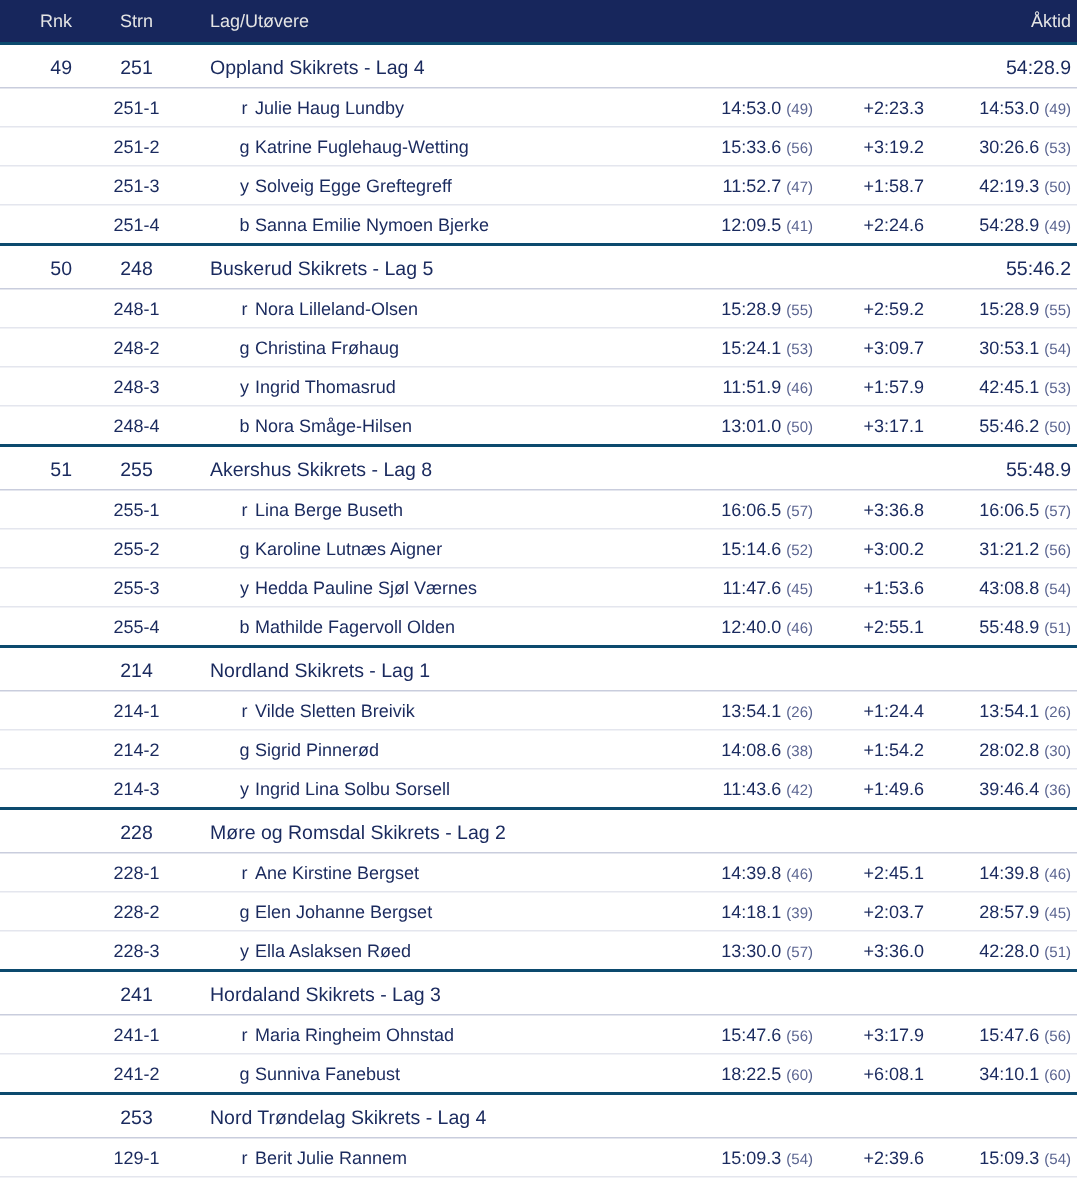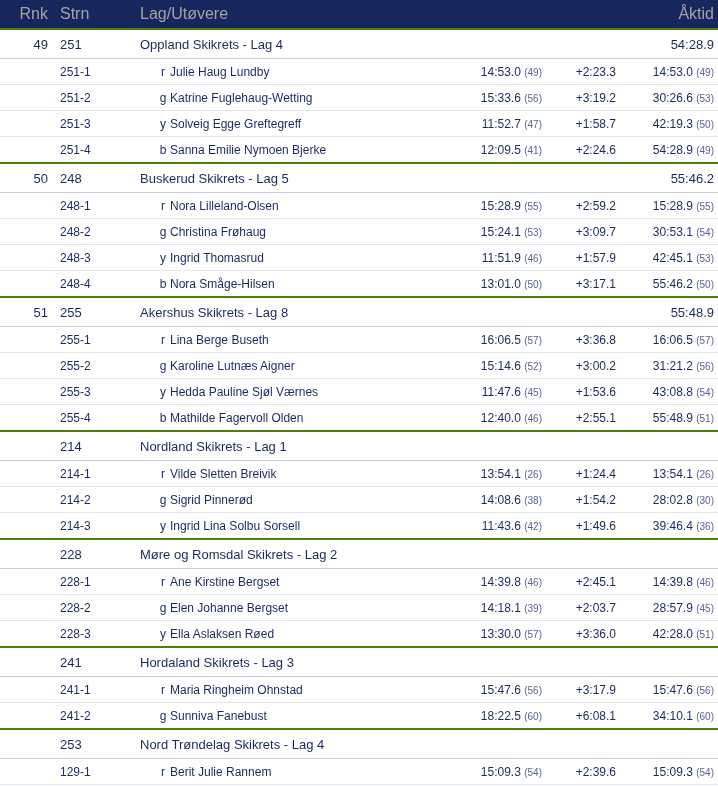--- a/index.html
+++ b/index.html
@@ -13,45 +13,45 @@
     font-size: 12px;
     color: #1a2a5e;
   }
   #results {
     width: 718px;
     border-collapse: collapse;
     table-layout: fixed;
   }
   #results thead th {
     background: #17265c;
-    color: #a3a3a3;
+    color: #e5e5e5;
     font-weight: normal;
-    font-size: 16px;
+    font-size: 12px;
     height: 28px;
     padding: 0 6px;
     vertical-align: middle;
   }
   .col-rnk   { width: 42px;  text-align: right; }
-  .col-strn  { width: 62px;  text-align: left; }
+  .col-strn  { width: 62px;  text-align: center; }
   .col-name  { width: 310px; text-align: left; padding-left: 12px !important; }
   .col-leg   { width: 80px;  text-align: right; }
   .col-legd  { width: 62px;  text-align: right; }
   .col-tot   { width: 86px;  text-align: right; }
 
   tbody td {
     height: 25px;
     padding: 0 6px;
     vertical-align: middle;
     font-size: 12px;
     color: #1a2a5e;
     border-bottom: 1px solid #e4e6ee;
   }
   tr.team-row > td {
     font-size: 13px;
-    border-top: 2px solid #4d7c0f;
+    border-top: 2px solid #0c4a6e;
     border-bottom: 1px solid #c9cddd;
     height: 28px;
   }
   tr.team-row .col-name { font-size: 13px; margin-top: 12px; }
   tr.leg-row .col-name { padding-left: 28px !important; margin-top: 12px; }
   .tag {
     display: inline-block;
     width: 14px;
     text-align: center;
     color: #1a2a5e;

